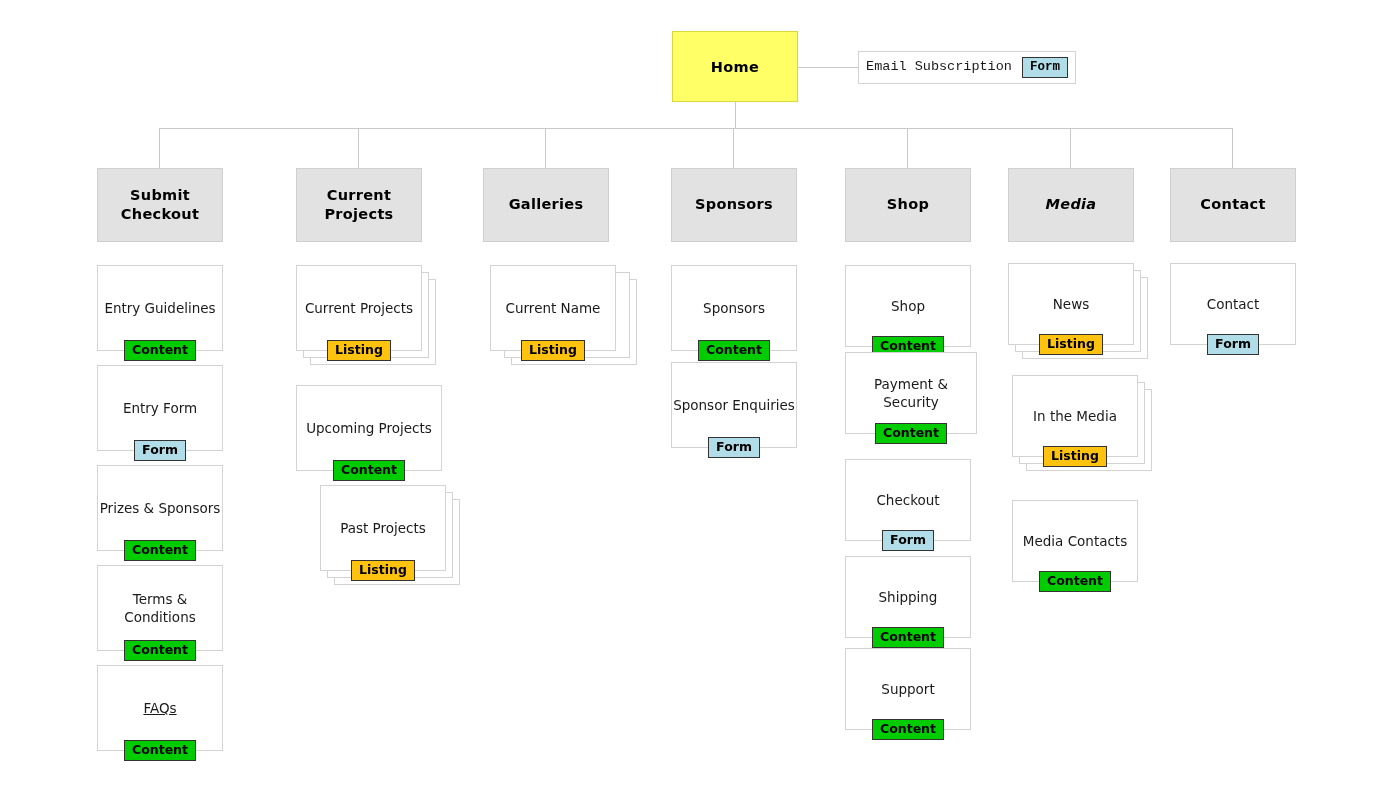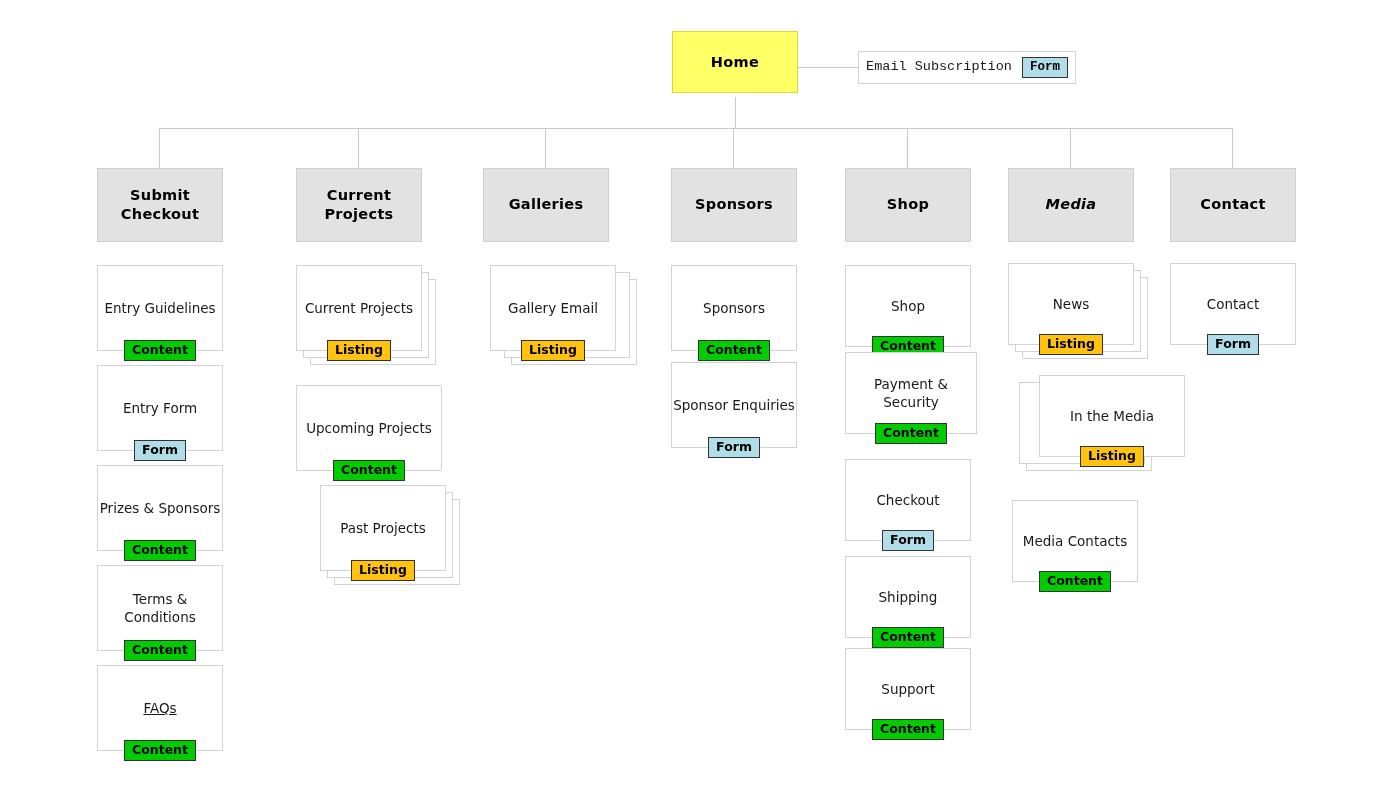--- a/index.html
+++ b/index.html
@@ -131,21 +131,21 @@
   <div class="line h" style="left:159px; top:128px; width:1074px;"></div>
 
   <div class="line v" style="left:159px; top:128px; height:40px;"></div>
   <div class="line v" style="left:358px; top:128px; height:40px;"></div>
   <div class="line v" style="left:545px; top:128px; height:40px;"></div>
   <div class="line v" style="left:733px; top:128px; height:40px;"></div>
   <div class="line v" style="left:907px; top:128px; height:40px;"></div>
   <div class="line v" style="left:1070px; top:128px; height:40px;"></div>
   <div class="line v" style="left:1232px; top:128px; height:40px;"></div>
 
-  <div class="node root" style="left:672px; top:31px; width:126px; height:62px;text-align:center;">
+  <div class="node root" style="left:672px; top:31px; width:126px; height:71px;text-align:center;">
     <span class="node-label">Home</span>
   </div>
 
   <div class="node page inline-wide" style="left:858px; top:51px; width:218px; height:33px;">
     <span class="node-label">Email Subscription</span>
     <span class="badge-inline form">Form</span>
   </div>
 
   <div class="node nav" style="left:97px; top:168px; width:126px; height:74px;">
     <span class="node-label">Submit Checkout</span>
@@ -225,21 +225,21 @@
   <div class="node page" style="left:320px; top:485px; width:126px; height:86px;">
     <span class="node-label">Past Projects</span>
     <span class="badge-anchor" style="bottom:-11px;">
       <span class="badge-inline listing">Listing</span>
     </span>
   </div>
 
   <div class="stack-card" style="left:511px; top:279px; width:126px; height:86px;"></div>
   <div class="stack-card" style="left:504px; top:272px; width:126px; height:86px;"></div>
   <div class="node page" style="left:490px; top:265px; width:126px; height:86px;">
-    <span class="node-label">Gallery Email</span>
+    <span class="node-label">Current Name</span>
     <span class="badge-anchor" style="bottom:-11px;">
       <span class="badge-inline listing">Listing</span>
     </span>
   </div>
 
   <div class="node page" style="left:671px; top:265px; width:126px; height:86px;">
     <span class="node-label">Sponsors</span>
     <span class="badge-anchor" style="bottom:-11px;">
       <span class="badge-inline content">Content</span>
     </span>
@@ -291,21 +291,21 @@
   <div class="stack-card" style="left:1015px; top:270px; width:126px; height:82px;"></div>
   <div class="node page" style="left:1008px; top:263px; width:126px; height:82px;">
     <span class="node-label">News</span>
     <span class="badge-anchor" style="bottom:-11px;">
       <span class="badge-inline listing">Listing</span>
     </span>
   </div>
 
   <div class="stack-card" style="left:1026px; top:389px; width:126px; height:82px;"></div>
   <div class="stack-card" style="left:1019px; top:382px; width:126px; height:82px;"></div>
-  <div class="node page" style="left:1012px; top:375px; width:146px; height:82px;margin-left:27px;">
+  <div class="node page" style="left:1012px; top:375px; width:126px; height:82px;">
     <span class="node-label">In the Media</span>
     <span class="badge-anchor" style="bottom:-11px;">
       <span class="badge-inline listing">Listing</span>
     </span>
   </div>
 
   <div class="node page" style="left:1012px; top:500px; width:126px; height:82px;">
     <span class="node-label">Media Contacts</span>
     <span class="badge-anchor" style="bottom:-11px;">
       <span class="badge-inline content">Content</span>

